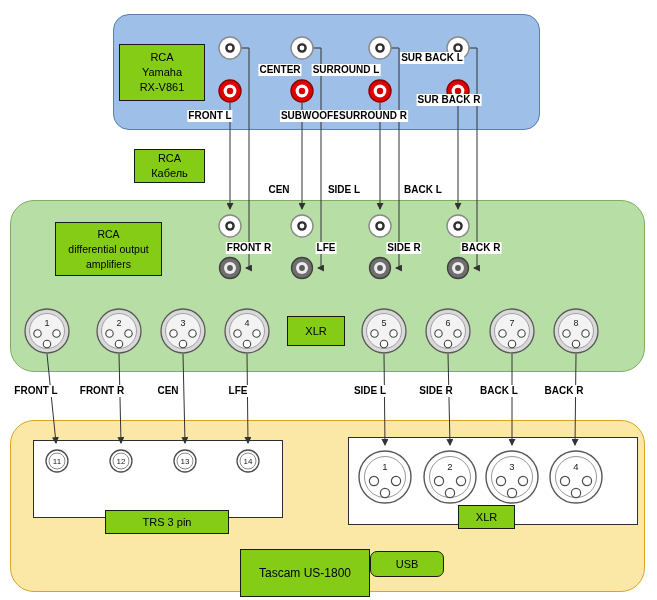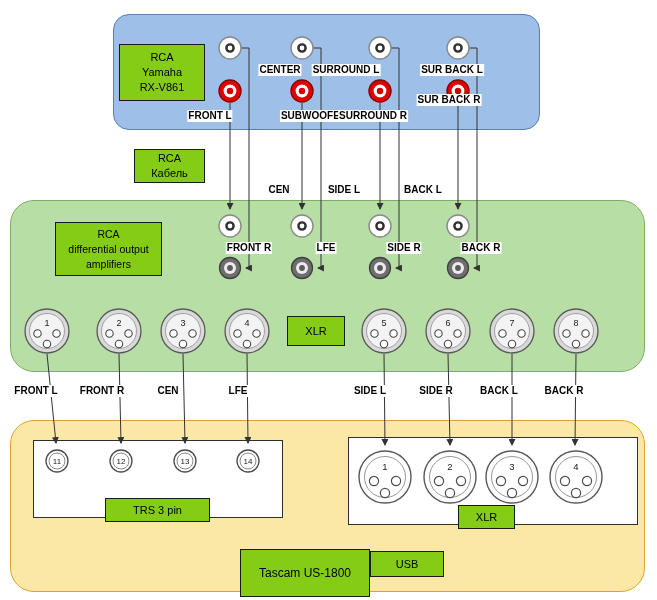--- a/index.html
+++ b/index.html
@@ -15,24 +15,24 @@
   svg.layer { position:absolute; left:0; top:0; }
   .lbl { position:absolute; transform:translate(-50%,-50%); font-size:10px; color:#000;
          background:#fff; padding:0 1px; white-space:nowrap; line-height:12px;font-weight:bold; }
   .lblbox { position:absolute; background:#84cc16; border:1px solid #1a1a1a; display:flex; flex-direction:column;
             align-items:center; justify-content:center; text-align:center; color:#000; }
   .lblbox div { line-height:15px; }
   .rcv-title { left:119px; top:44px;  width:86px;  height:57px; font-size:11px; }
   .cable-box { left:134px; top:149px; width:71px;  height:34px; font-size:11px; }
   .amp-title { left:55px;  top:222px; width:107px; height:54px; font-size:10.5px; }
   .xlr-mid   { left:287px; top:316px; width:58px;  height:30px; font-size:11px; }
-  .trs-lab   { left:105px; top:498px; width:105px; height:24px; font-size:11px; }
+  .trs-lab   { left:105px; top:510px; width:124px; height:24px; font-size:11px; }
   .xlr-bot   { left:458px; top:505px; width:57px;  height:24px; font-size:11px; }
   .tascam    { left:240px; top:549px; width:130px; height:48px; font-size:12px; }
-  .usb       { left:370px; top:551px; width:74px;  height:26px; font-size:11px; }
+  .usb       { left:370px; top:551px; width:74px;  height:26px; font-size:11px;border-radius:7px; }
   text.cnum { font-family:"Liberation Sans", sans-serif; fill:#1a1a1a; text-anchor:middle; }
 </style>
 </head>
 <body>
 
 <div class="canvas">
 
   <div class="bigbox blue"></div>
   <div class="bigbox green"></div>
   <div class="bigbox yellow"></div>
@@ -179,21 +179,21 @@
   </div>
   <div class="lblbox tascam">
     <div>Tascam US-1800</div>
   </div>
   <div class="lblbox usb">
     <div>USB</div>
   </div>
 
   <div class="lbl" style="left:280px; top:70px;">CENTER</div>
   <div class="lbl" style="left:346px; top:70px;">SURROUND L</div>
-  <div class="lbl" style="left:432px; top:70px;margin-left:20px;">SUR BACK L</div>
+  <div class="lbl" style="left:432px; top:58px;">SUR BACK L</div>
   <div class="lbl" style="left:210px; top:116px;">FRONT L</div>
   <div class="lbl" style="left:314px; top:116px;">SUBWOOFER</div>
   <div class="lbl" style="left:373px; top:116px;">SURROUND R</div>
   <div class="lbl" style="left:449px; top:100px;">SUR BACK R</div>
 
   <div class="lbl" style="left:279px; top:190px;">CEN</div>
   <div class="lbl" style="left:344px; top:190px;">SIDE L</div>
   <div class="lbl" style="left:423px; top:190px;">BACK L</div>
 
   <div class="lbl" style="left:249px; top:248px;">FRONT R</div>

